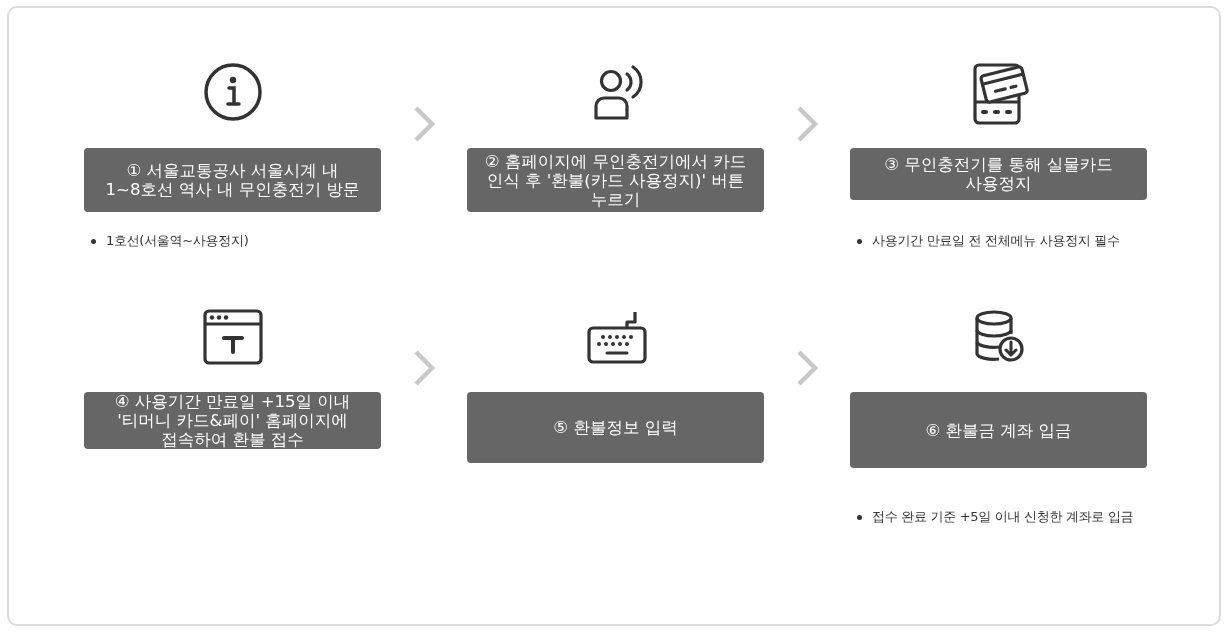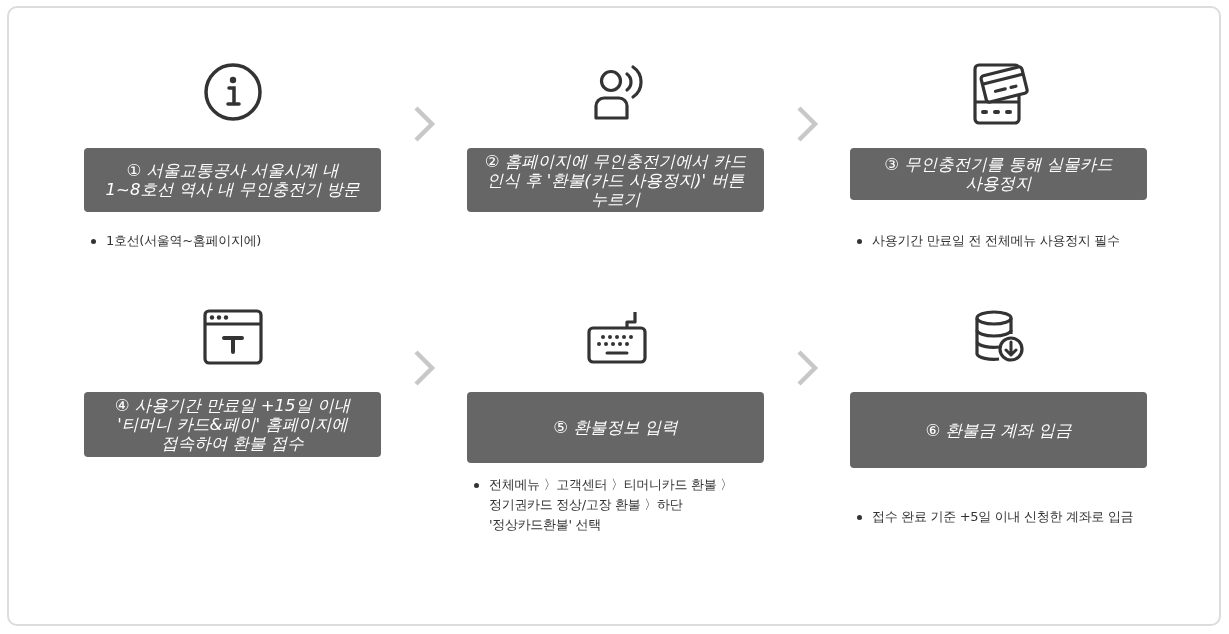--- a/index.html
+++ b/index.html
@@ -5,21 +5,21 @@
   html, body { margin:0; padding:0; background:#ffffff; }
   body { width:1229px; height:634px; position:relative; overflow:hidden;
          font-family: "DejaVu Sans", "Liberation Sans", sans-serif; color:#333; }
   .frame { position:absolute; left:7px; top:6px; width:1214px; height:620px;
            border:2px solid #dcdcdc; border-radius:10px; box-sizing:border-box; background:#fff; }
   .step { position:absolute; width:297px; }
   .icon { position:absolute; left:50%; transform:translateX(-50%); width:70px; height:64px; }
   .icon svg { width:100%; height:100%; display:block; }
   .box { position:absolute; left:0; width:297px; background:#666666; border-radius:4px;
          color:#ffffff; font-size:16.5px; line-height:19px; text-align:center;
-         display:flex; align-items:center; justify-content:center; box-sizing:border-box; padding:8px 12px;font-style:italic; }
+         display:flex; align-items:center; justify-content:center; box-sizing:border-box; padding:8px 12px; }
   .box span { white-space:pre-line; }
   ul.notes { position:absolute; left:0; margin:0; padding:0 0 0 22px; list-style:none; width:300px; }
   ul.notes li { position:relative; font-size:13px; line-height:20px; color:#333; letter-spacing:-0.3px; margin-bottom:10px; white-space:pre-line; }
   ul.notes li::before { content:""; position:absolute; left:-15px; top:8px; width:5px; height:5px; border-radius:50%; background:#333; }
   .chev { position:absolute; width:28px; height:40px; }
   .chev svg { width:100%; height:100%; }
 </style>
 </head>
 <body>
 
@@ -31,21 +31,21 @@
         <circle cx="35" cy="32" r="27" fill="none" stroke="#333" stroke-width="3.5"></circle>
       <circle cx="35" cy="20" r="3.2" fill="#333"></circle>
       <path d="M31 28h5v16M30 44h11" fill="none" stroke="#333" stroke-width="3.5" stroke-linecap="round"></path>
       </svg>
   </div>
   <div class="box" style="top:148px;height:64px;">
       <span>① 서울교통공사 서울시계 내
 1~8호선 역사 내 무인충전기 방문</span>
     </div>
   <ul class="notes" style="top:231px;">
-    <li>1호선(서울역~홈페이지에)</li>
+    <li>1호선(서울역~사용정지)</li>
   </ul>
 </div>
 
 <div class="chev" style="left:410px;top:104px;">
   <svg viewBox="0 0 28 40">
       <path d="M6 4 L22 20 L6 36" fill="none" stroke="#c8c8c8" stroke-width="4.5"></path>
     </svg>
 </div>
 
 <div class="step" style="left:467px;top:0;">
@@ -103,21 +103,21 @@
       <rect x="7" y="5" width="56" height="52" rx="4" fill="none" stroke="#333" stroke-width="3.2"></rect>
       <line x1="7" y1="18" x2="63" y2="18" stroke="#333" stroke-width="3.2"></line>
       <g fill="#333">
           <circle cx="14" cy="11.5" r="2.2"></circle>
           <circle cx="21" cy="11.5" r="2.2"></circle>
           <circle cx="28" cy="11.5" r="2.2"></circle>
         </g>
       <path d="M26 32 h18 M35 32 v14" fill="none" stroke="#333" stroke-width="4" stroke-linecap="round"></path>
     </svg>
   </div>
-  <div class="box" style="top:392px;height:65px;">
+  <div class="box" style="top:392px;height:57px;">
       <span>④ 사용기간 만료일 +15일 이내
 '티머니 카드&amp;페이' 홈페이지에
 접속하여 환불 접수</span>
     </div>
 </div>
 
 <div class="chev" style="left:410px;top:348px;">
   <svg viewBox="0 0 28 40">
       <path d="M6 4 L22 20 L6 36" fill="none" stroke="#c8c8c8" stroke-width="4.5"></path>
     </svg>
@@ -140,23 +140,20 @@
           <circle cx="39" cy="38" r="2"></circle>
           <circle cx="46" cy="38" r="2"></circle>
       </g>
       <line x1="26" y1="47" x2="46" y2="47" stroke="#333" stroke-width="3" stroke-linecap="round"></line>
     </svg>
   </div>
   <div class="box" style="top:392px;height:71px;">
       <span>⑤ 환불정보 입력</span>
     </div>
   <ul class="notes" style="top:475px;">
-    <li>전체메뉴 〉고객센터 〉티머니카드 환불 〉
-정기권카드 정상/고장 환불 〉하단
-'정상카드환불' 선택</li>
   </ul>
 </div>
 
 <div class="chev" style="left:793px;top:348px;">
   <svg viewBox="0 0 28 40">
       <path d="M6 4 L22 20 L6 36" fill="none" stroke="#c8c8c8" stroke-width="4.5"></path>
     </svg>
 </div>
 
 <div class="step" style="left:850px;top:0;">

